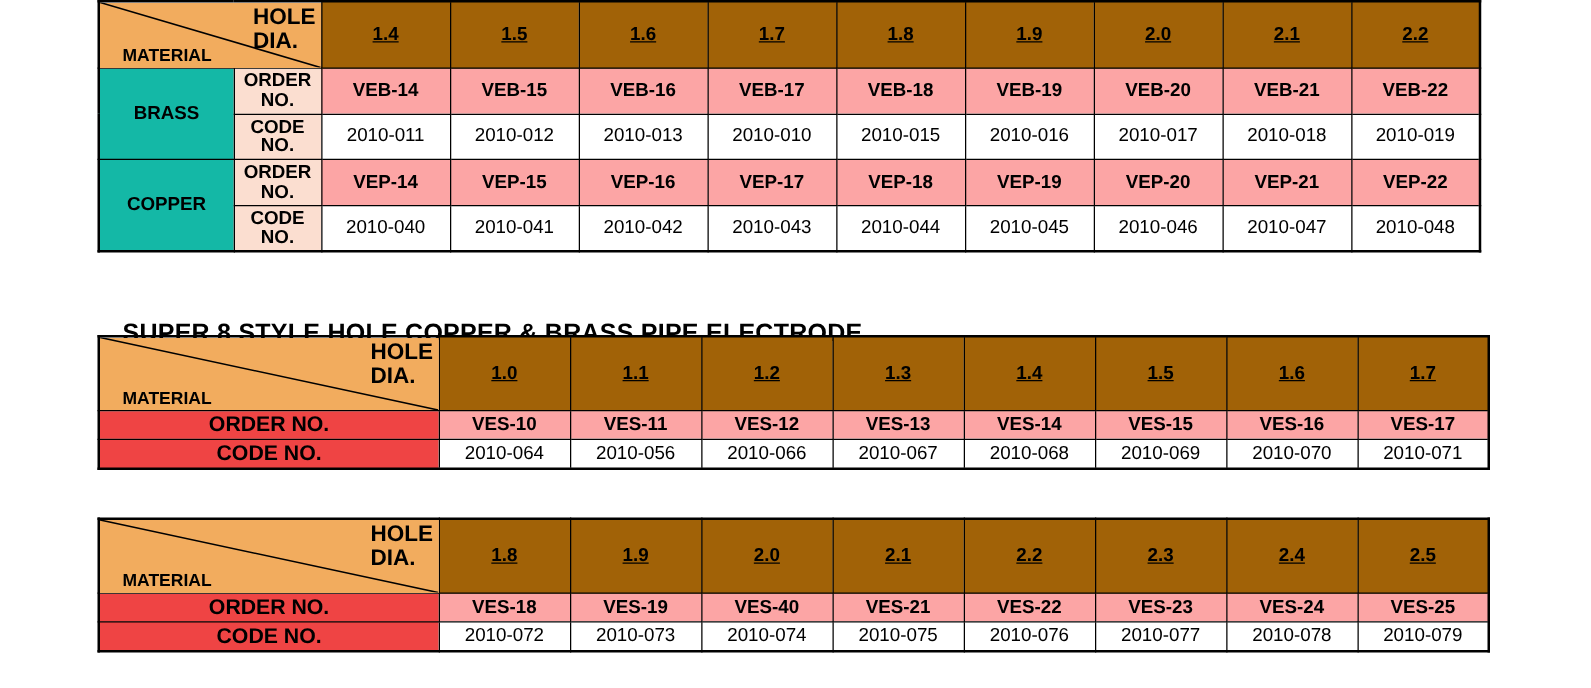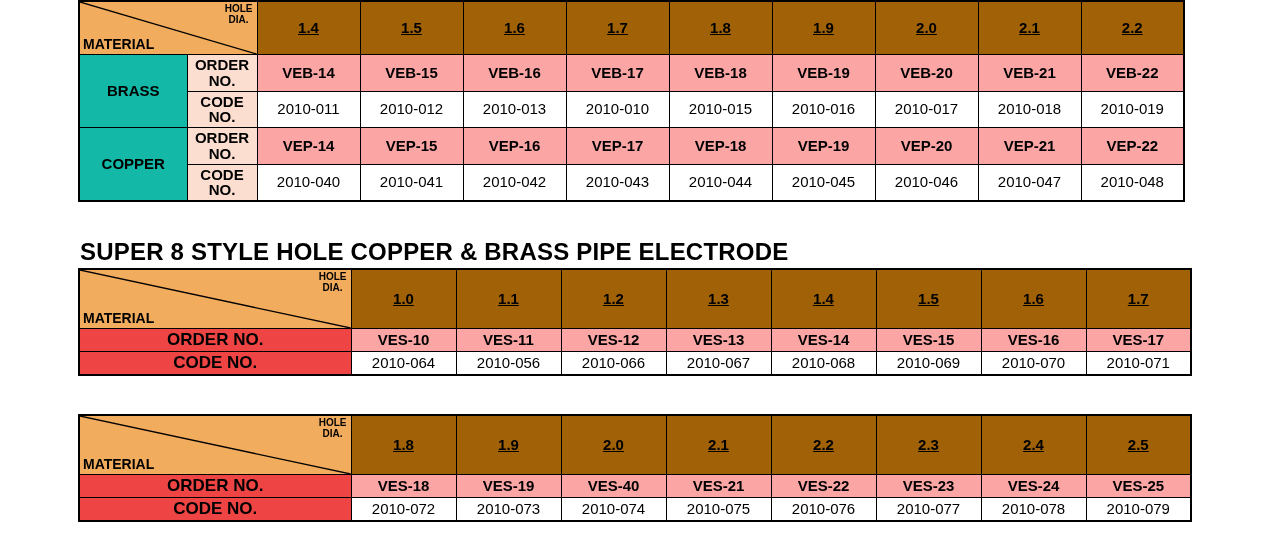--- a/index.html
+++ b/index.html
@@ -78,40 +78,40 @@
     inset: 0;
     width: 100%;
     height: 100%;
     display: block;
   }
   .corner .t-hole {
     position: absolute;
     right: 4px;
     top: 2px;
     font-weight: bold;
-    font-size: 10px;
+    font-size: 18px;
     line-height: 1.05;
-    text-align: center;
+    text-align: left;
   }
   .corner .t-mat {
     position: absolute;
-    left: 3px;
+    left: 18px;
     bottom: 2px;
     font-weight: bold;
     font-size: 14px;
     line-height: 1.05;
     text-align: right;
   }
 
   
   .section-title {
-    font-size: 24px;
+    font-size: 20px;
     font-weight: bold;
     letter-spacing: 0.2px;
-    margin: 0;
+    margin: 18px;
     padding: 0;
   }
 
   
   #table1-wrap { position: absolute; left: 78px; top: 0px; }
   #title1-wrap { position: absolute; left: 80px; top: 238px; }
   #table2-wrap { position: absolute; left: 78px; top: 268px; }
   #table3-wrap { position: absolute; left: 78px; top: 414px; }
 
   .w-corner1 { width: 108px; }

